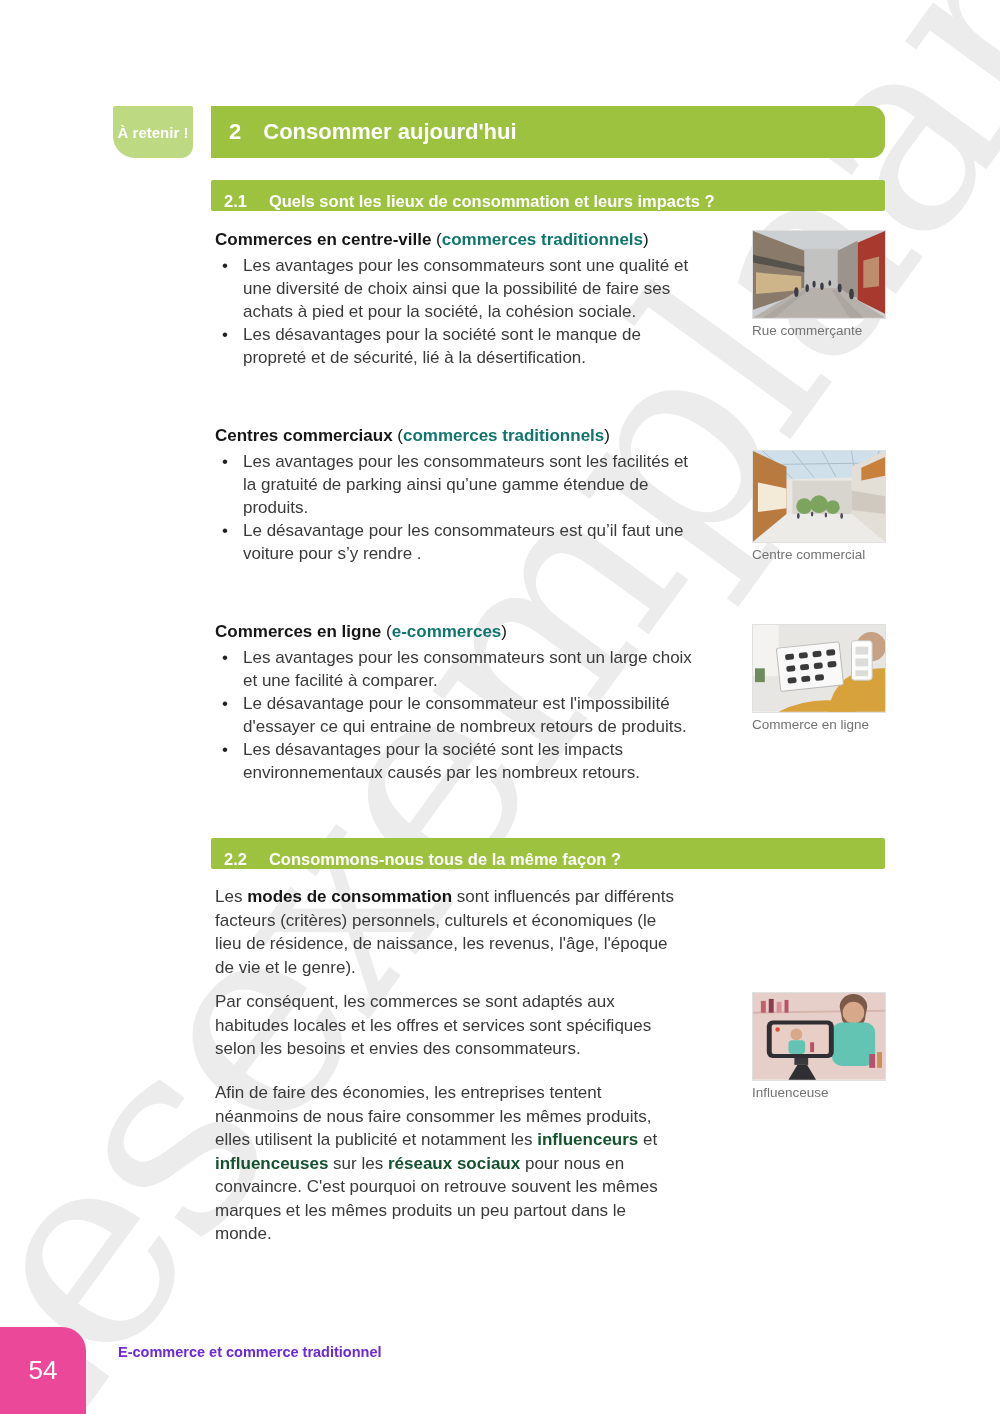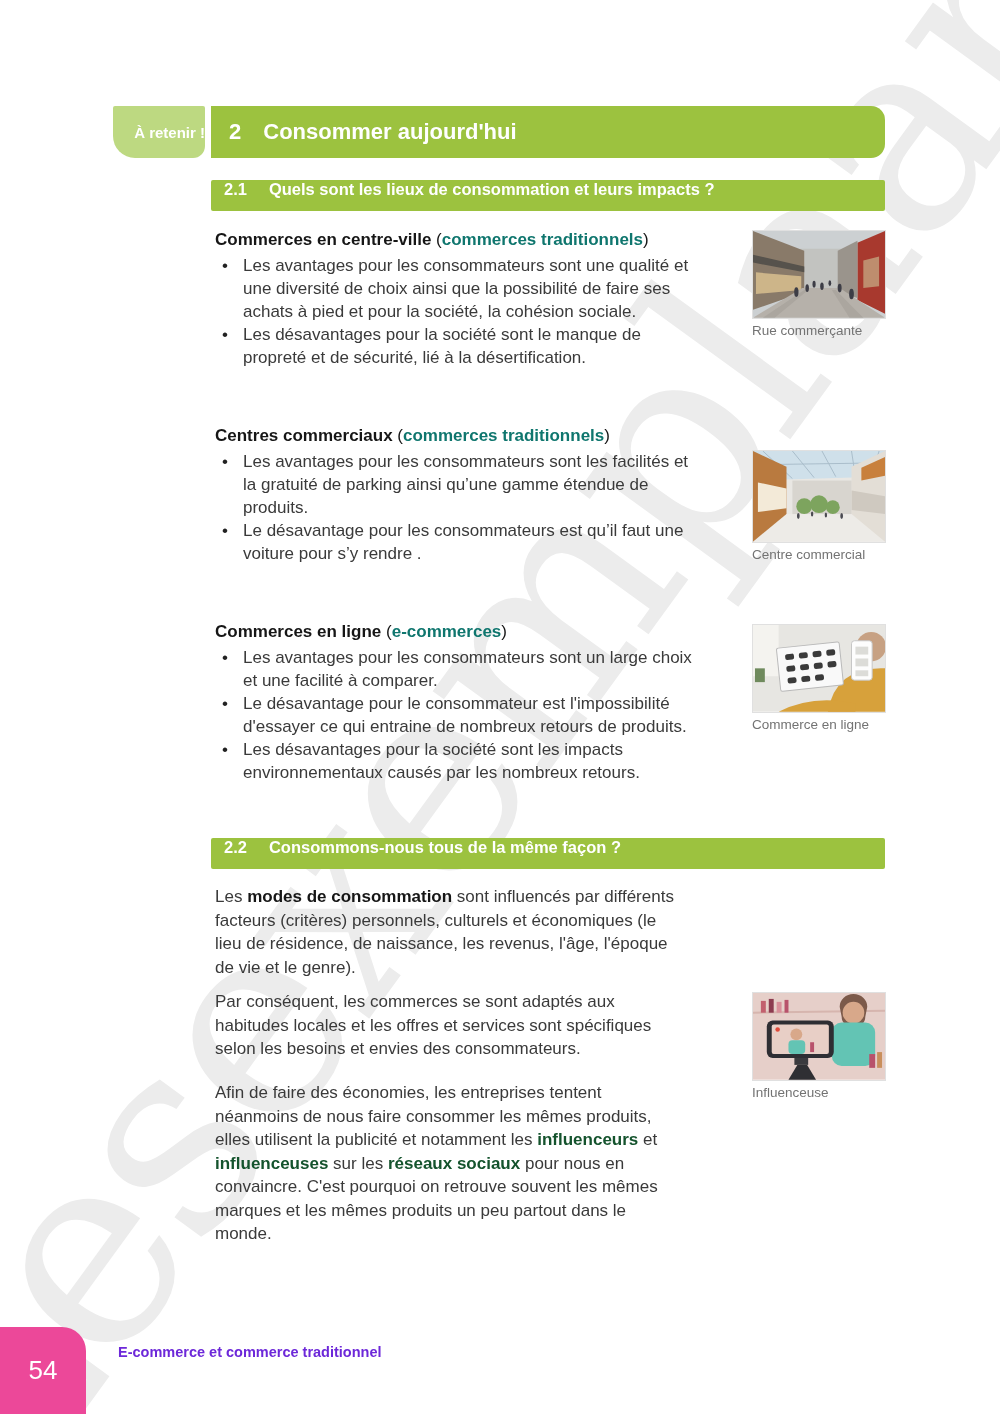--- a/index.html
+++ b/index.html
@@ -12,37 +12,37 @@
   .watermark {
     position:absolute; left:470px; top:720px; z-index:0;
     transform:translate(-50%,-50%) rotate(-54deg);
     font-family:"DejaVu Serif", serif; font-size:272px; letter-spacing:-8px;
     color:#ececec; white-space:nowrap; pointer-events:none;
   }
   .layer { position:absolute; inset:0; z-index:1; }
 
   
   .retain-badge {
-    position:absolute; left:113px; top:106px; width:92px; height:52px;
+    position:absolute; left:113px; top:106px; width:80px; height:52px;
     background:#bdd981; color:#ffffff; font-weight:bold; font-size:15px;
-    display:flex; align-items:center; justify-content:flex-end;
+    display:flex; align-items:center; justify-content:center;
     border-radius:2px 2px 12px 22px;
   }
   .chapter-bar {
     position:absolute; left:211px; top:106px; width:674px; height:52px;
     background:#9cc23f; color:#ffffff; border-radius:0 14px 14px 0;
     display:flex; align-items:center; font-weight:bold; font-size:22px;
   }
   .chapter-bar .num { margin-left:18px; }
   .chapter-bar .ttl { margin-left:22px; }
 
   .section-bar {
     position:absolute; left:211px; width:674px; height:31px;
     background:#9cc23f; color:#ffffff; border-radius:2px;
-    display:flex; align-items:flex-start; font-weight:bold; font-size:16.5px;
+    display:flex; align-items:flex-end; font-weight:bold; font-size:16.5px;
   }
   .section-bar .num { margin-left:13px; }
   .section-bar .ttl { margin-left:22px; }
 
   
   .block { position:absolute; left:215px; width:500px; z-index:2;
     font-size:17px; line-height:23px; color:#3a3a3a; }
   .block-heading { color:#161616; margin-bottom:3px; }
   .block-heading .b { font-weight:bold; }
   .kw { color:#0f766e; font-weight:bold; }

